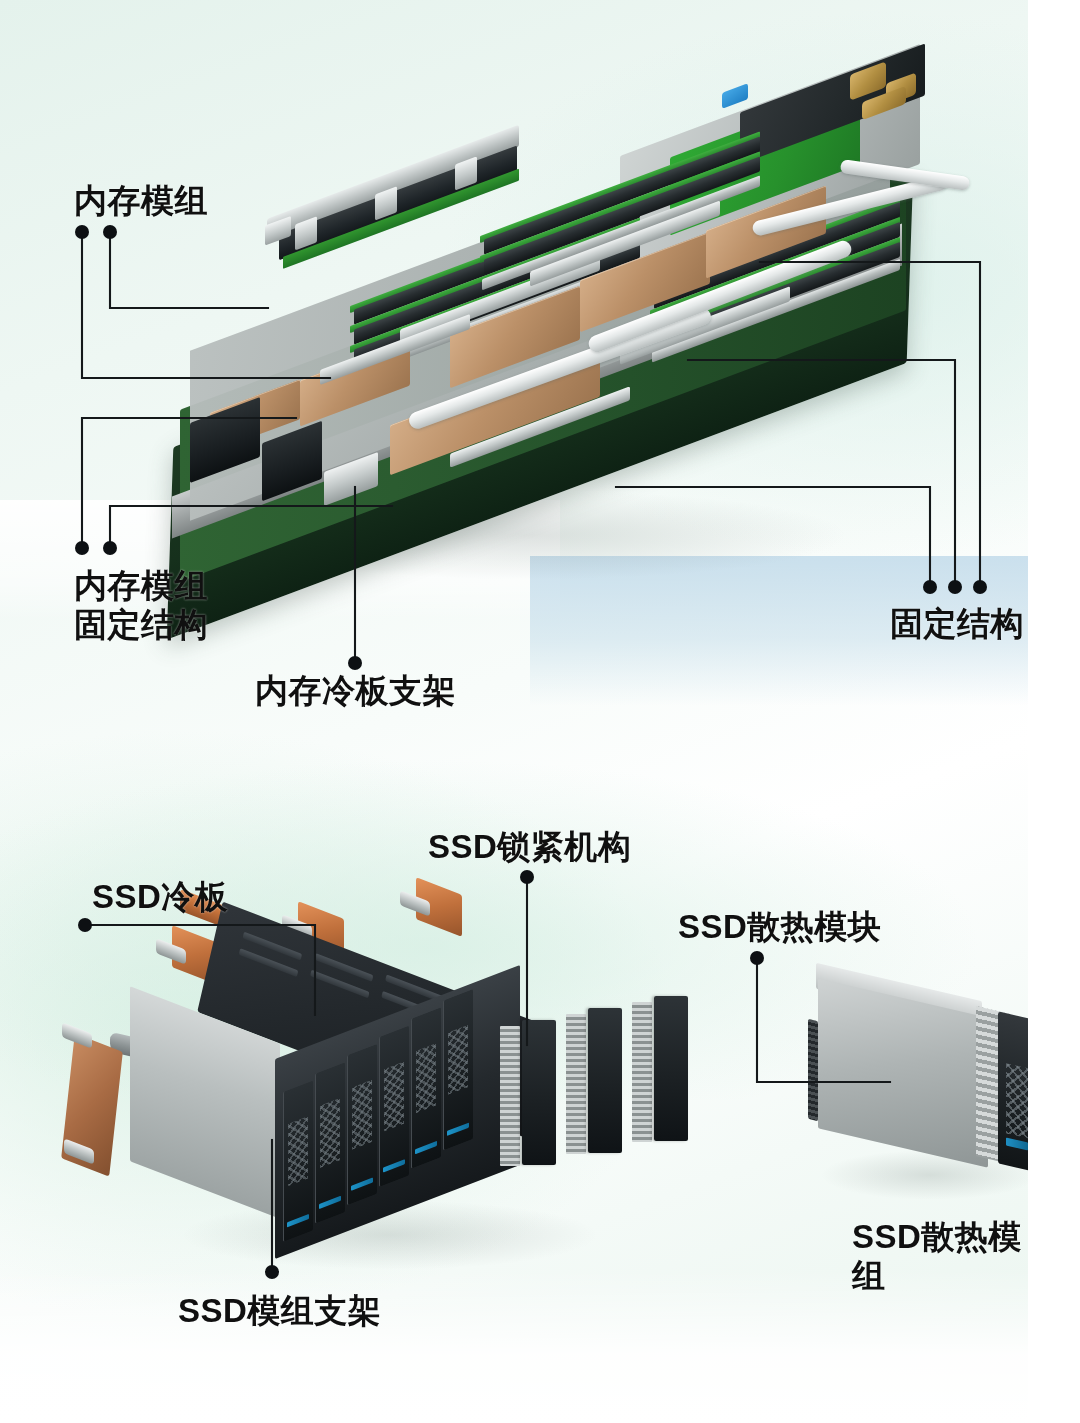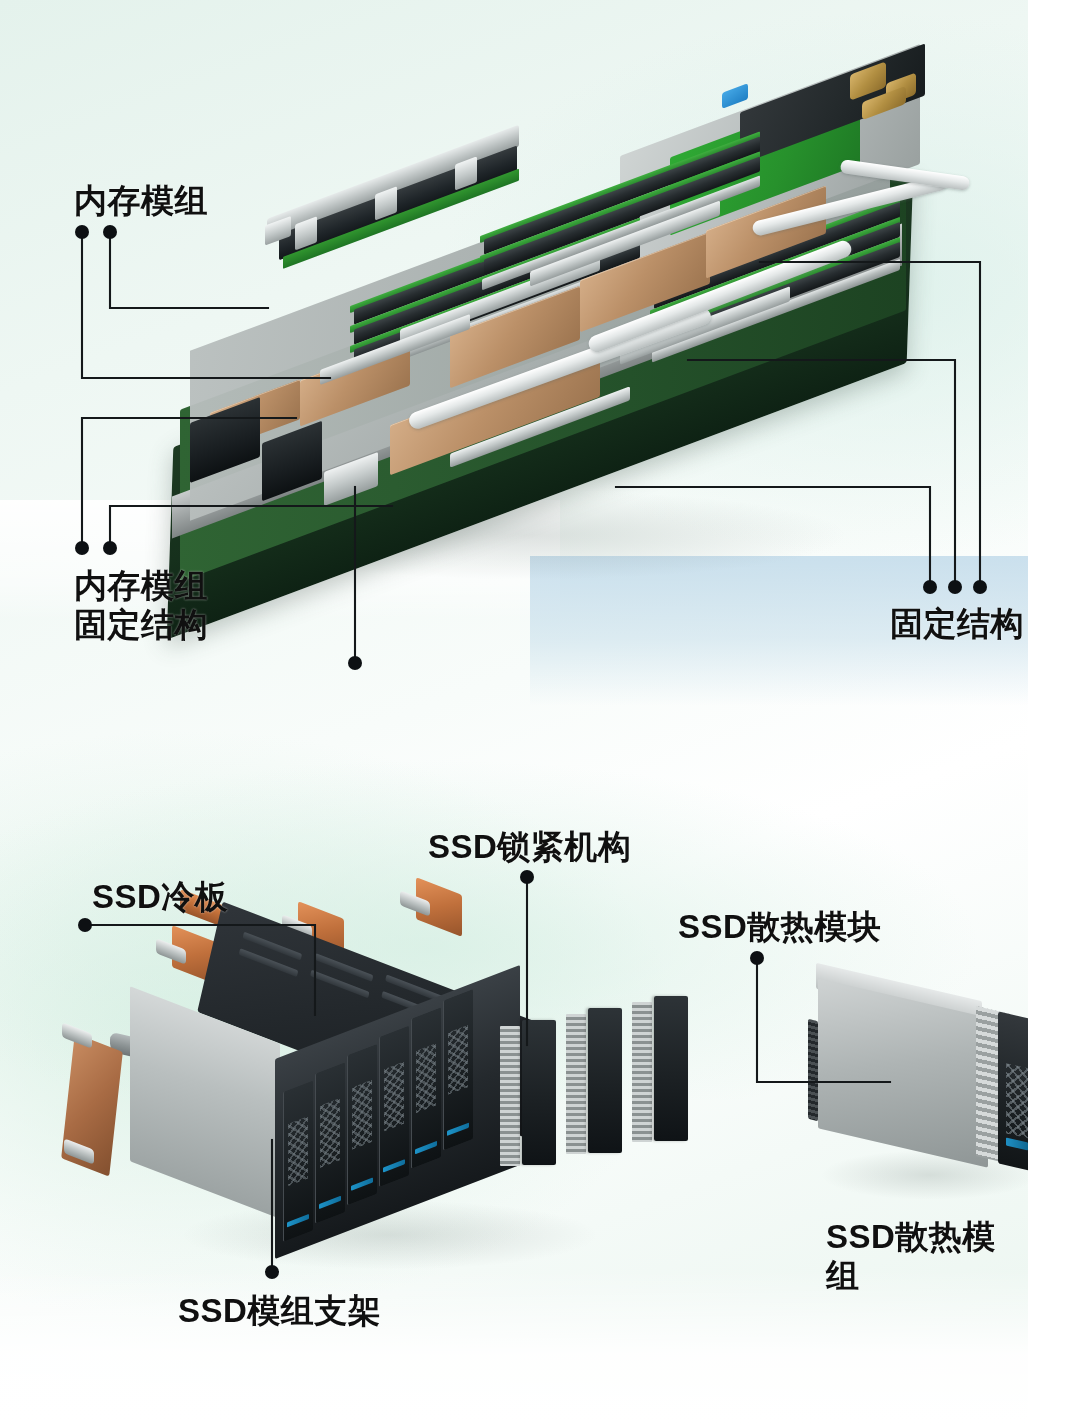--- a/index.html
+++ b/index.html
@@ -590,26 +590,27 @@
 
     <path class="leader-line" d="M272,1272 L272,1140"></path>
     <circle class="leader-dot" cx="272" cy="1272" r="7"></circle>
   </svg>
 
   <div class="callout-label lbl-lg" style="left:74px; top:182px;">内存模组</div>
 
   <div class="callout-label lbl-lg" style="left:74px; top:567px;">内存模组
 固定结构</div>
 
+  <div class="callout-label lbl-lg" style="left:255px; top:672px;">内存冷板支架</div>
 
   <div class="callout-label lbl-lg" style="left:890px; top:605px;">固定结构</div>
 
   <div class="callout-label lbl-lg" style="left:92px; top:878px;">SSD冷板</div>
 
   <div class="callout-label lbl-lg" style="left:678px; top:908px;">SSD散热模块</div>
 
   <div class="callout-label lbl-lg" style="left:428px; top:828px;">SSD锁紧机构</div>
 
-  <div class="callout-label lbl-lg" style="left:826px; top:1218px;">SSD散热模组</div>
+  <div class="callout-label lbl-lg" style="left:852px; top:1218px;">SSD散热模组</div>
 
   <div class="callout-label lbl-lg" style="left:178px; top:1292px;text-align:right;">SSD模组支架</div>
 
 </div>
 
 </body></html>

